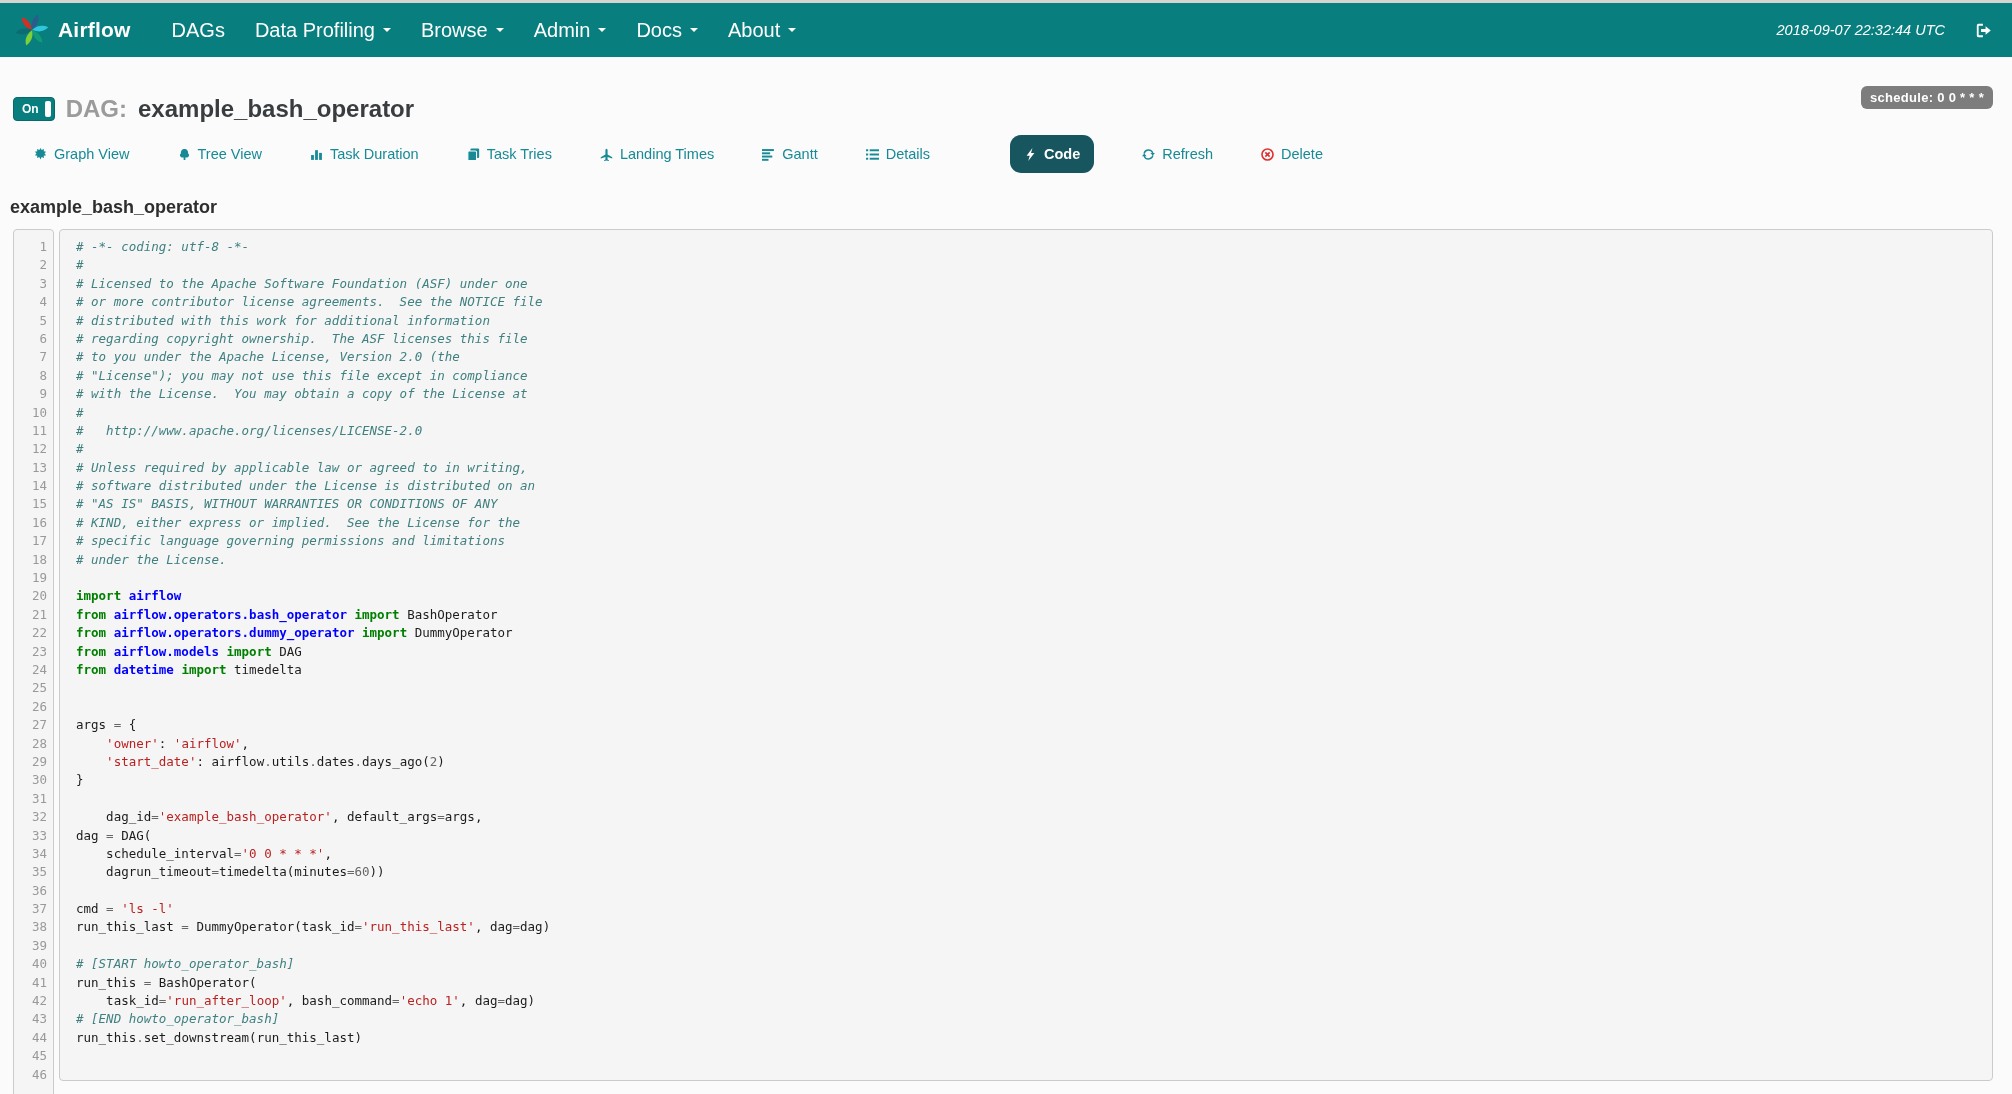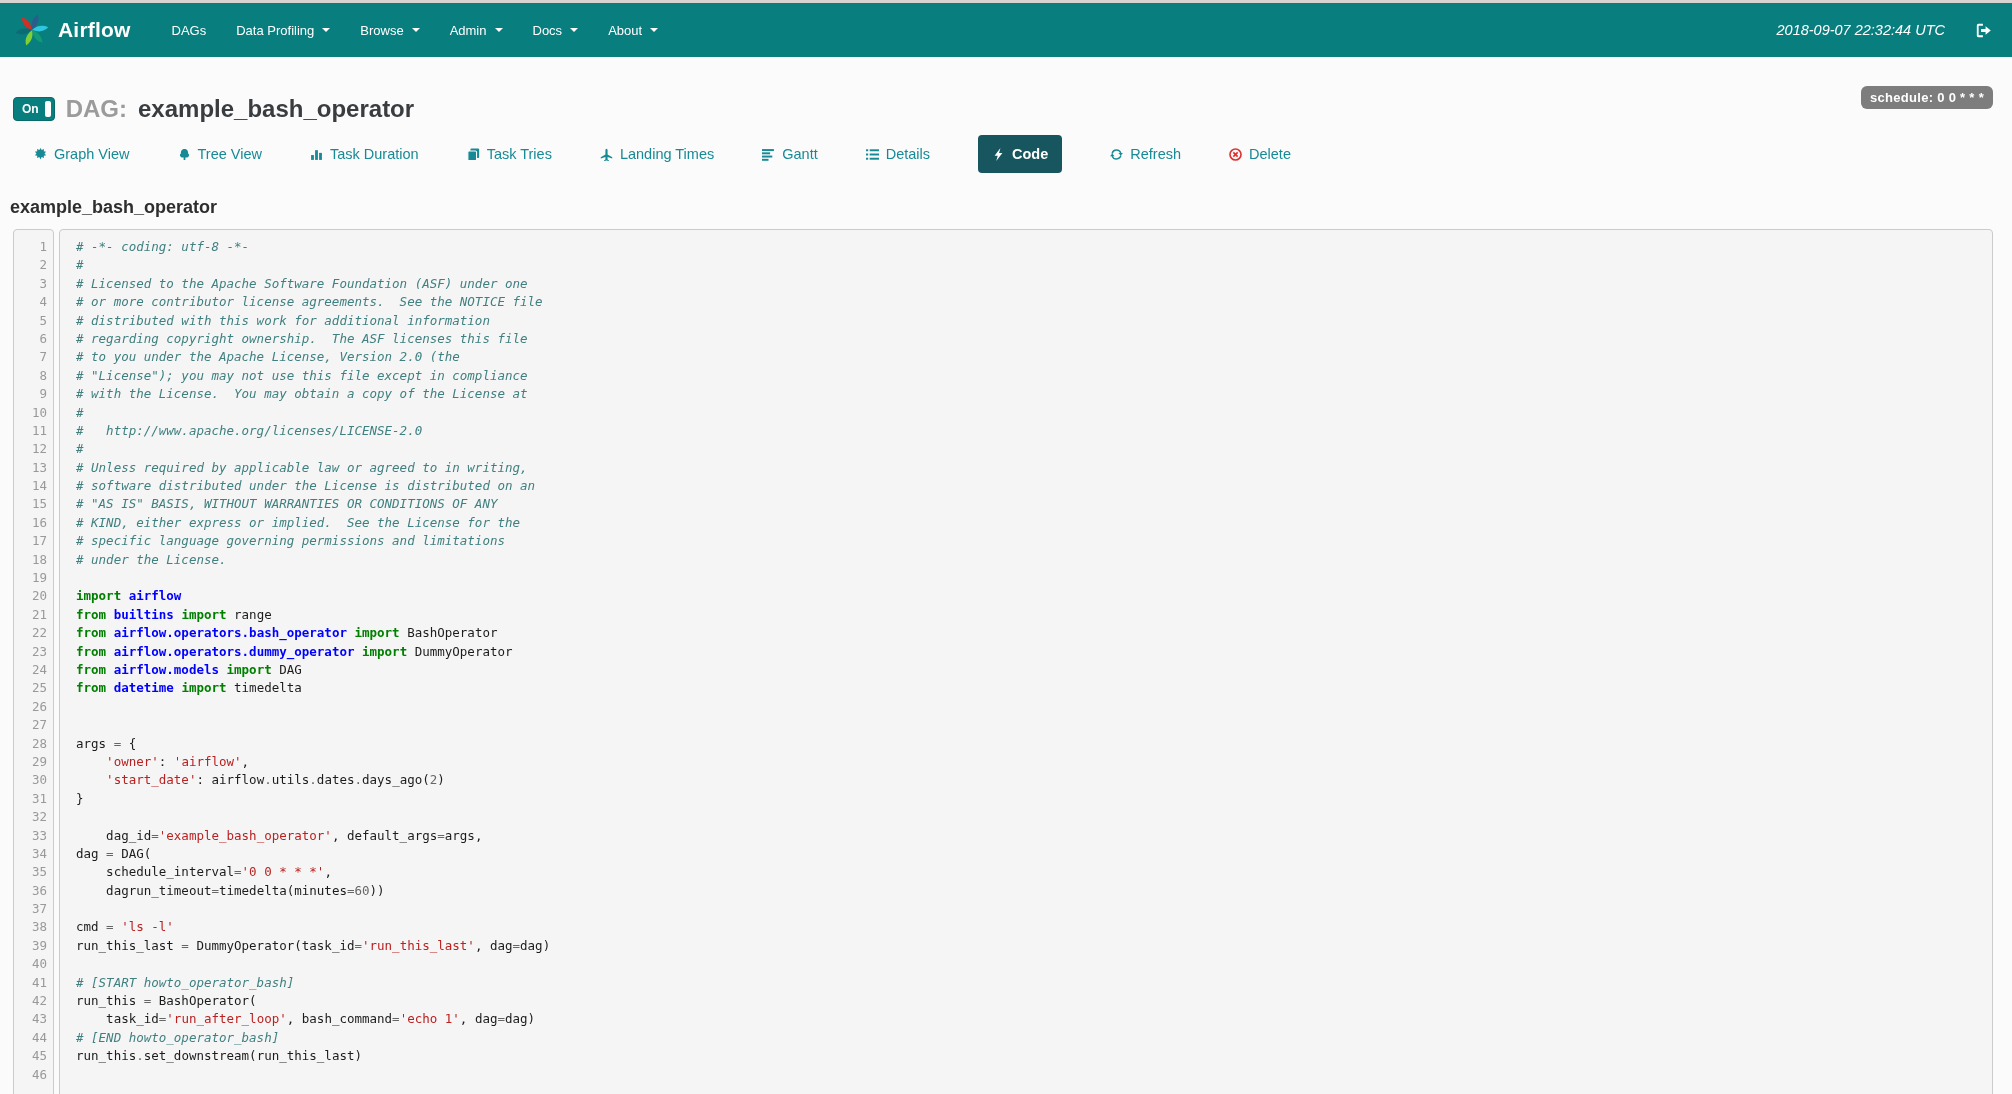--- a/index.html
+++ b/index.html
@@ -14,21 +14,21 @@
   
   .navbar {
     height:54px; background:#087e7e;
     display:flex; align-items:center; padding:0 20px 0 14px;
   }
   .brand { display:flex; align-items:center; gap:8px; margin-right:26px; cursor:pointer; }
   .brand svg { width:36px; height:36px; }
   .brand-text { color:#fff; font-size:21px; font-weight:bold; letter-spacing:.2px; }
   .nav-menu { display:flex; list-style:none; margin:0; padding:0; align-items:center; }
   .nav-item {
-    color:#fff; font-size:13px; padding:0 15px; height:56px;
+    color:#fff; font-size:20px; padding:0 15px; height:56px;
     display:flex; align-items:center; gap:6px; cursor:pointer;
   }
   .caret {
     width:0; height:0; display:inline-block;
     border-left:4px solid transparent; border-right:4px solid transparent;
     border-top:4px solid #fff; margin-left:2px;
   }
   .nav-right { margin-left:auto; display:flex; align-items:center; gap:30px; }
   .clock { color:#fff; font-size:14.5px;font-style:italic; }
   .logout { color:#fff; cursor:pointer; display:flex; align-items:center; }
@@ -55,21 +55,21 @@
   .dag-name  { color:#393d40; font-size:24px; font-weight:bold; }
 
   
   .tabs-row { display:flex; align-items:center; gap:48px; margin-top:8px; height:46px; padding-left:21px; }
   .tab {
     color:#178a96; font-size:14.5px; display:flex; align-items:center; gap:7px;
     cursor:pointer; text-decoration:none; white-space:nowrap;
   }
   .tab svg { width:13px; height:13px; fill:currentColor; flex:none; }
   .tab.active {
-    background:#17565e; color:#fff; padding:11px 14px; border-radius:4px; font-weight:bold;
+    background:#17565e; color:#fff; padding:11px 14px; border-radius:11px; font-weight:bold;margin-left:32px;
   }
   .tab .danger { color:#e03131; }
 
   .section-heading { font-size:18px; font-weight:bold; color:#2e2e2e; margin:20px 0 11px -3px; }
 
   
   .code-wrap { display:flex; align-items:flex-start; gap:5px; }
   .gutter {
     width:41px; flex:none;
     border:1px solid #cbcbcb; border-radius:4px; background:#f5f5f5;
@@ -323,21 +323,20 @@
         <div class="code-line"><span class="tok-c">#   http://www.apache.org/licenses/LICENSE-2.0</span></div>
         <div class="code-line"><span class="tok-c">#</span></div>
         <div class="code-line"><span class="tok-c"># Unless required by applicable law or agreed to in writing,</span></div>
         <div class="code-line"><span class="tok-c"># software distributed under the License is distributed on an</span></div>
         <div class="code-line"><span class="tok-c"># "AS IS" BASIS, WITHOUT WARRANTIES OR CONDITIONS OF ANY</span></div>
         <div class="code-line"><span class="tok-c"># KIND, either express or implied.  See the License for the</span></div>
         <div class="code-line"><span class="tok-c"># specific language governing permissions and limitations</span></div>
         <div class="code-line"><span class="tok-c"># under the License.</span></div>
         <div class="code-line">&nbsp;</div>
         <div class="code-line"><span class="tok-k">import</span><span class="tok-t"> </span><span class="tok-nn">airflow</span></div>
-        <div class="code-line"><span class="tok-k">from</span><span class="tok-t"> </span><span class="tok-nn">builtins</span><span class="tok-t"> </span><span class="tok-k">import</span><span class="tok-t"> range</span></div>
         <div class="code-line"><span class="tok-k">from</span><span class="tok-t"> </span><span class="tok-nn">airflow.operators.bash_operator</span><span class="tok-t"> </span><span class="tok-k">import</span><span class="tok-t"> BashOperator</span></div>
         <div class="code-line"><span class="tok-k">from</span><span class="tok-t"> </span><span class="tok-nn">airflow.operators.dummy_operator</span><span class="tok-t"> </span><span class="tok-k">import</span><span class="tok-t"> DummyOperator</span></div>
         <div class="code-line"><span class="tok-k">from</span><span class="tok-t"> </span><span class="tok-nn">airflow.models</span><span class="tok-t"> </span><span class="tok-k">import</span><span class="tok-t"> DAG</span></div>
         <div class="code-line"><span class="tok-k">from</span><span class="tok-t"> </span><span class="tok-nn">datetime</span><span class="tok-t"> </span><span class="tok-k">import</span><span class="tok-t"> timedelta</span></div>
         <div class="code-line">&nbsp;</div>
         <div class="code-line">&nbsp;</div>
         <div class="code-line"><span class="tok-t">args </span><span class="tok-o">=</span><span class="tok-t"> {</span></div>
         <div class="code-line"><span class="tok-t">    </span><span class="tok-s">'owner'</span><span class="tok-t">: </span><span class="tok-s">'airflow'</span><span class="tok-t">,</span></div>
         <div class="code-line"><span class="tok-t">    </span><span class="tok-s">'start_date'</span><span class="tok-t">: airflow</span><span class="tok-o">.</span><span class="tok-t">utils</span><span class="tok-o">.</span><span class="tok-t">dates</span><span class="tok-o">.</span><span class="tok-t">days_ago(</span><span class="tok-m">2</span><span class="tok-t">)</span></div>
         <div class="code-line"><span class="tok-t">}</span></div>

